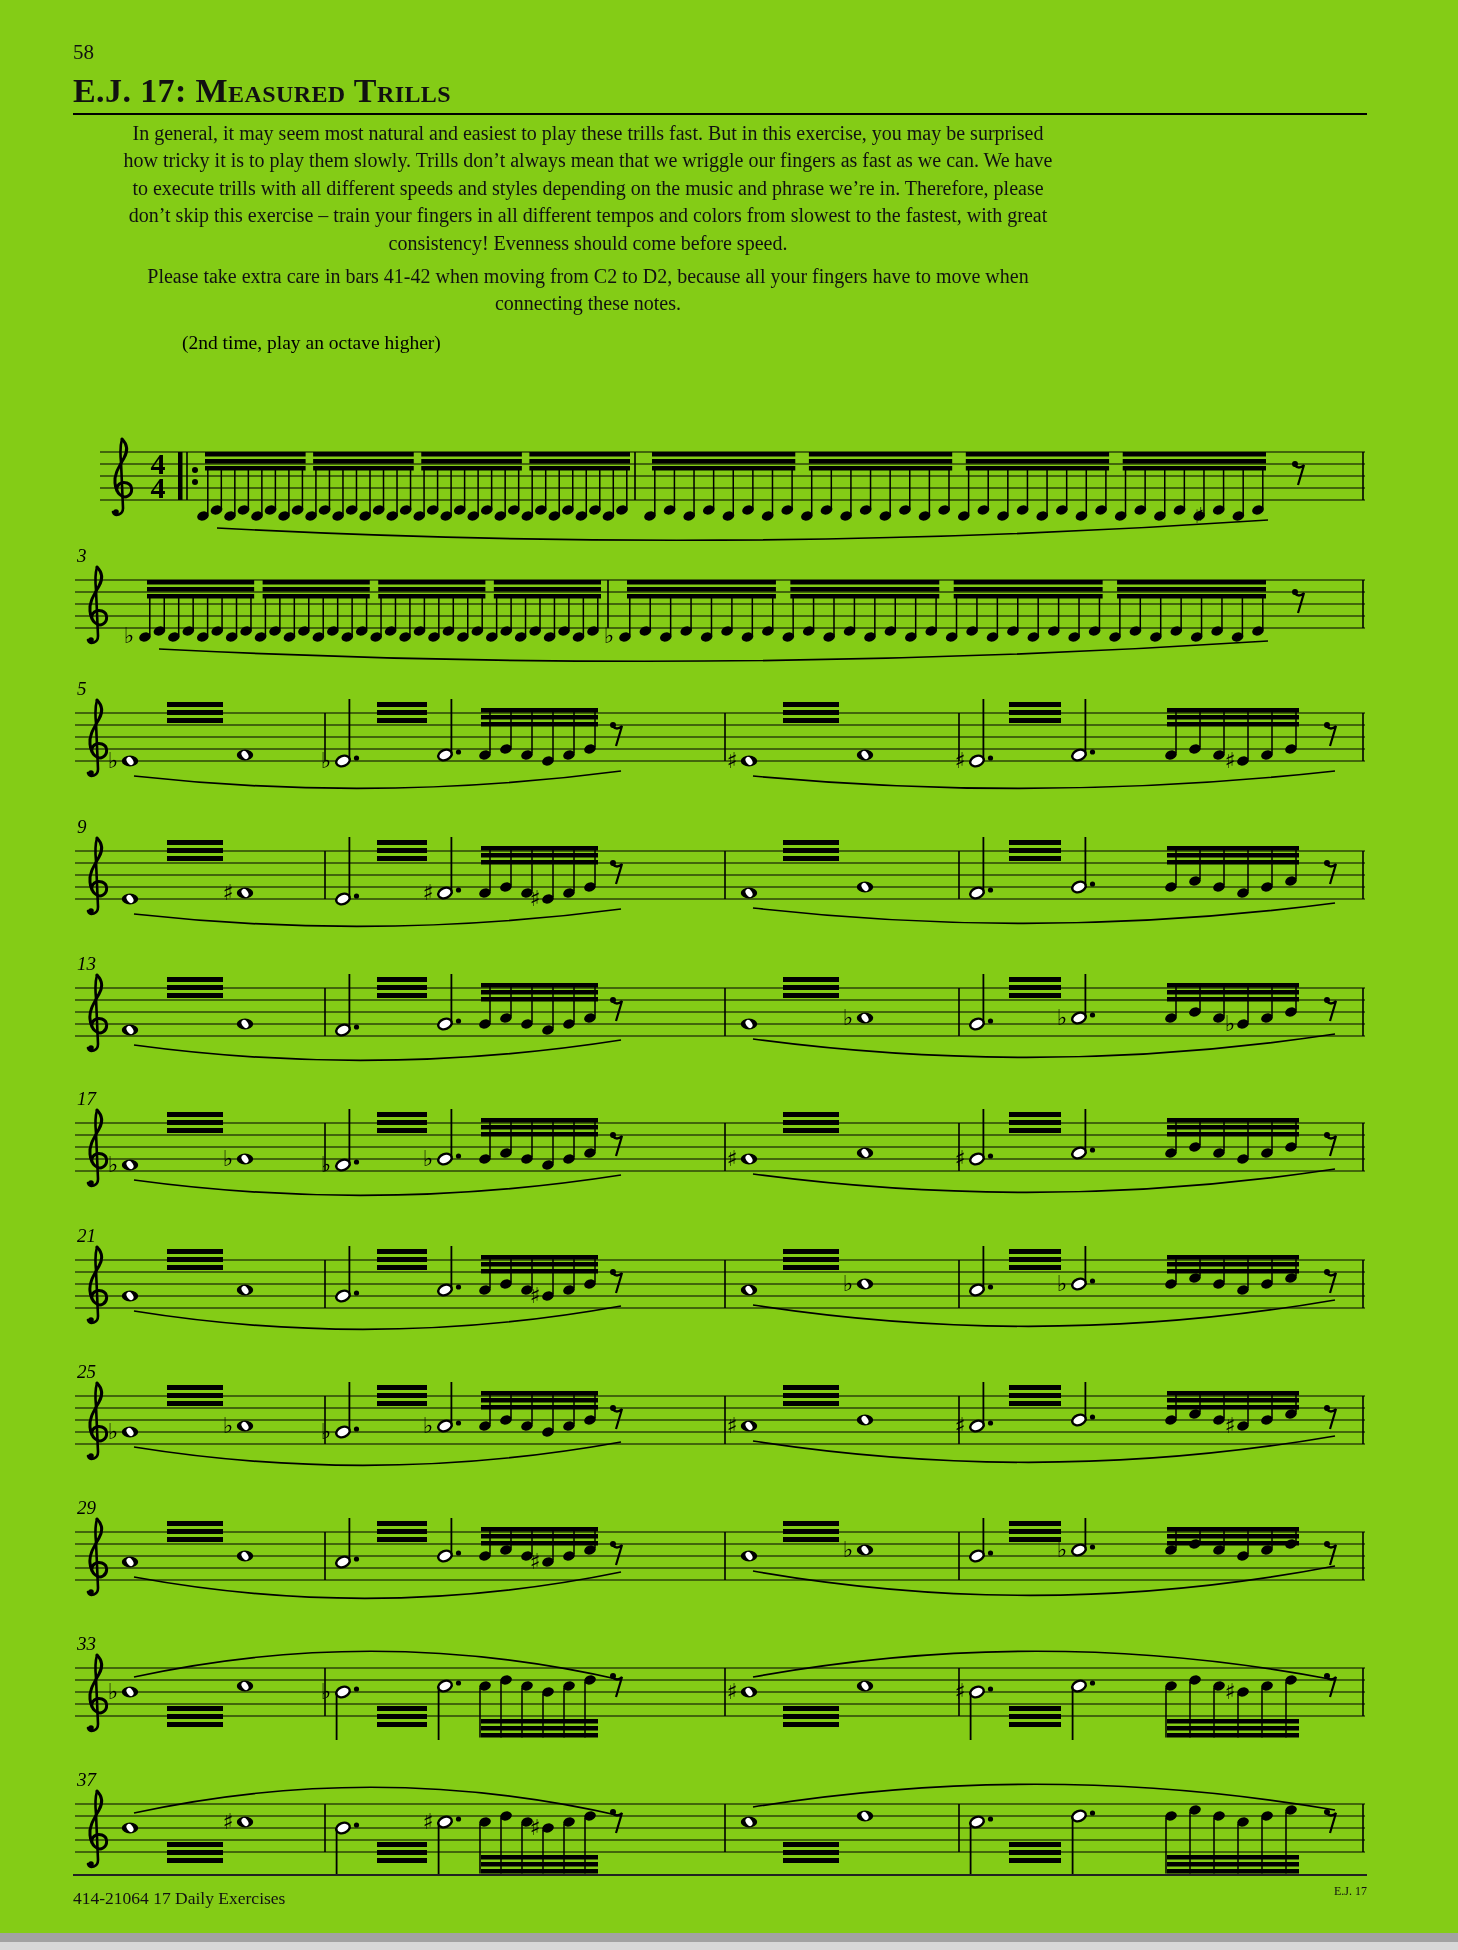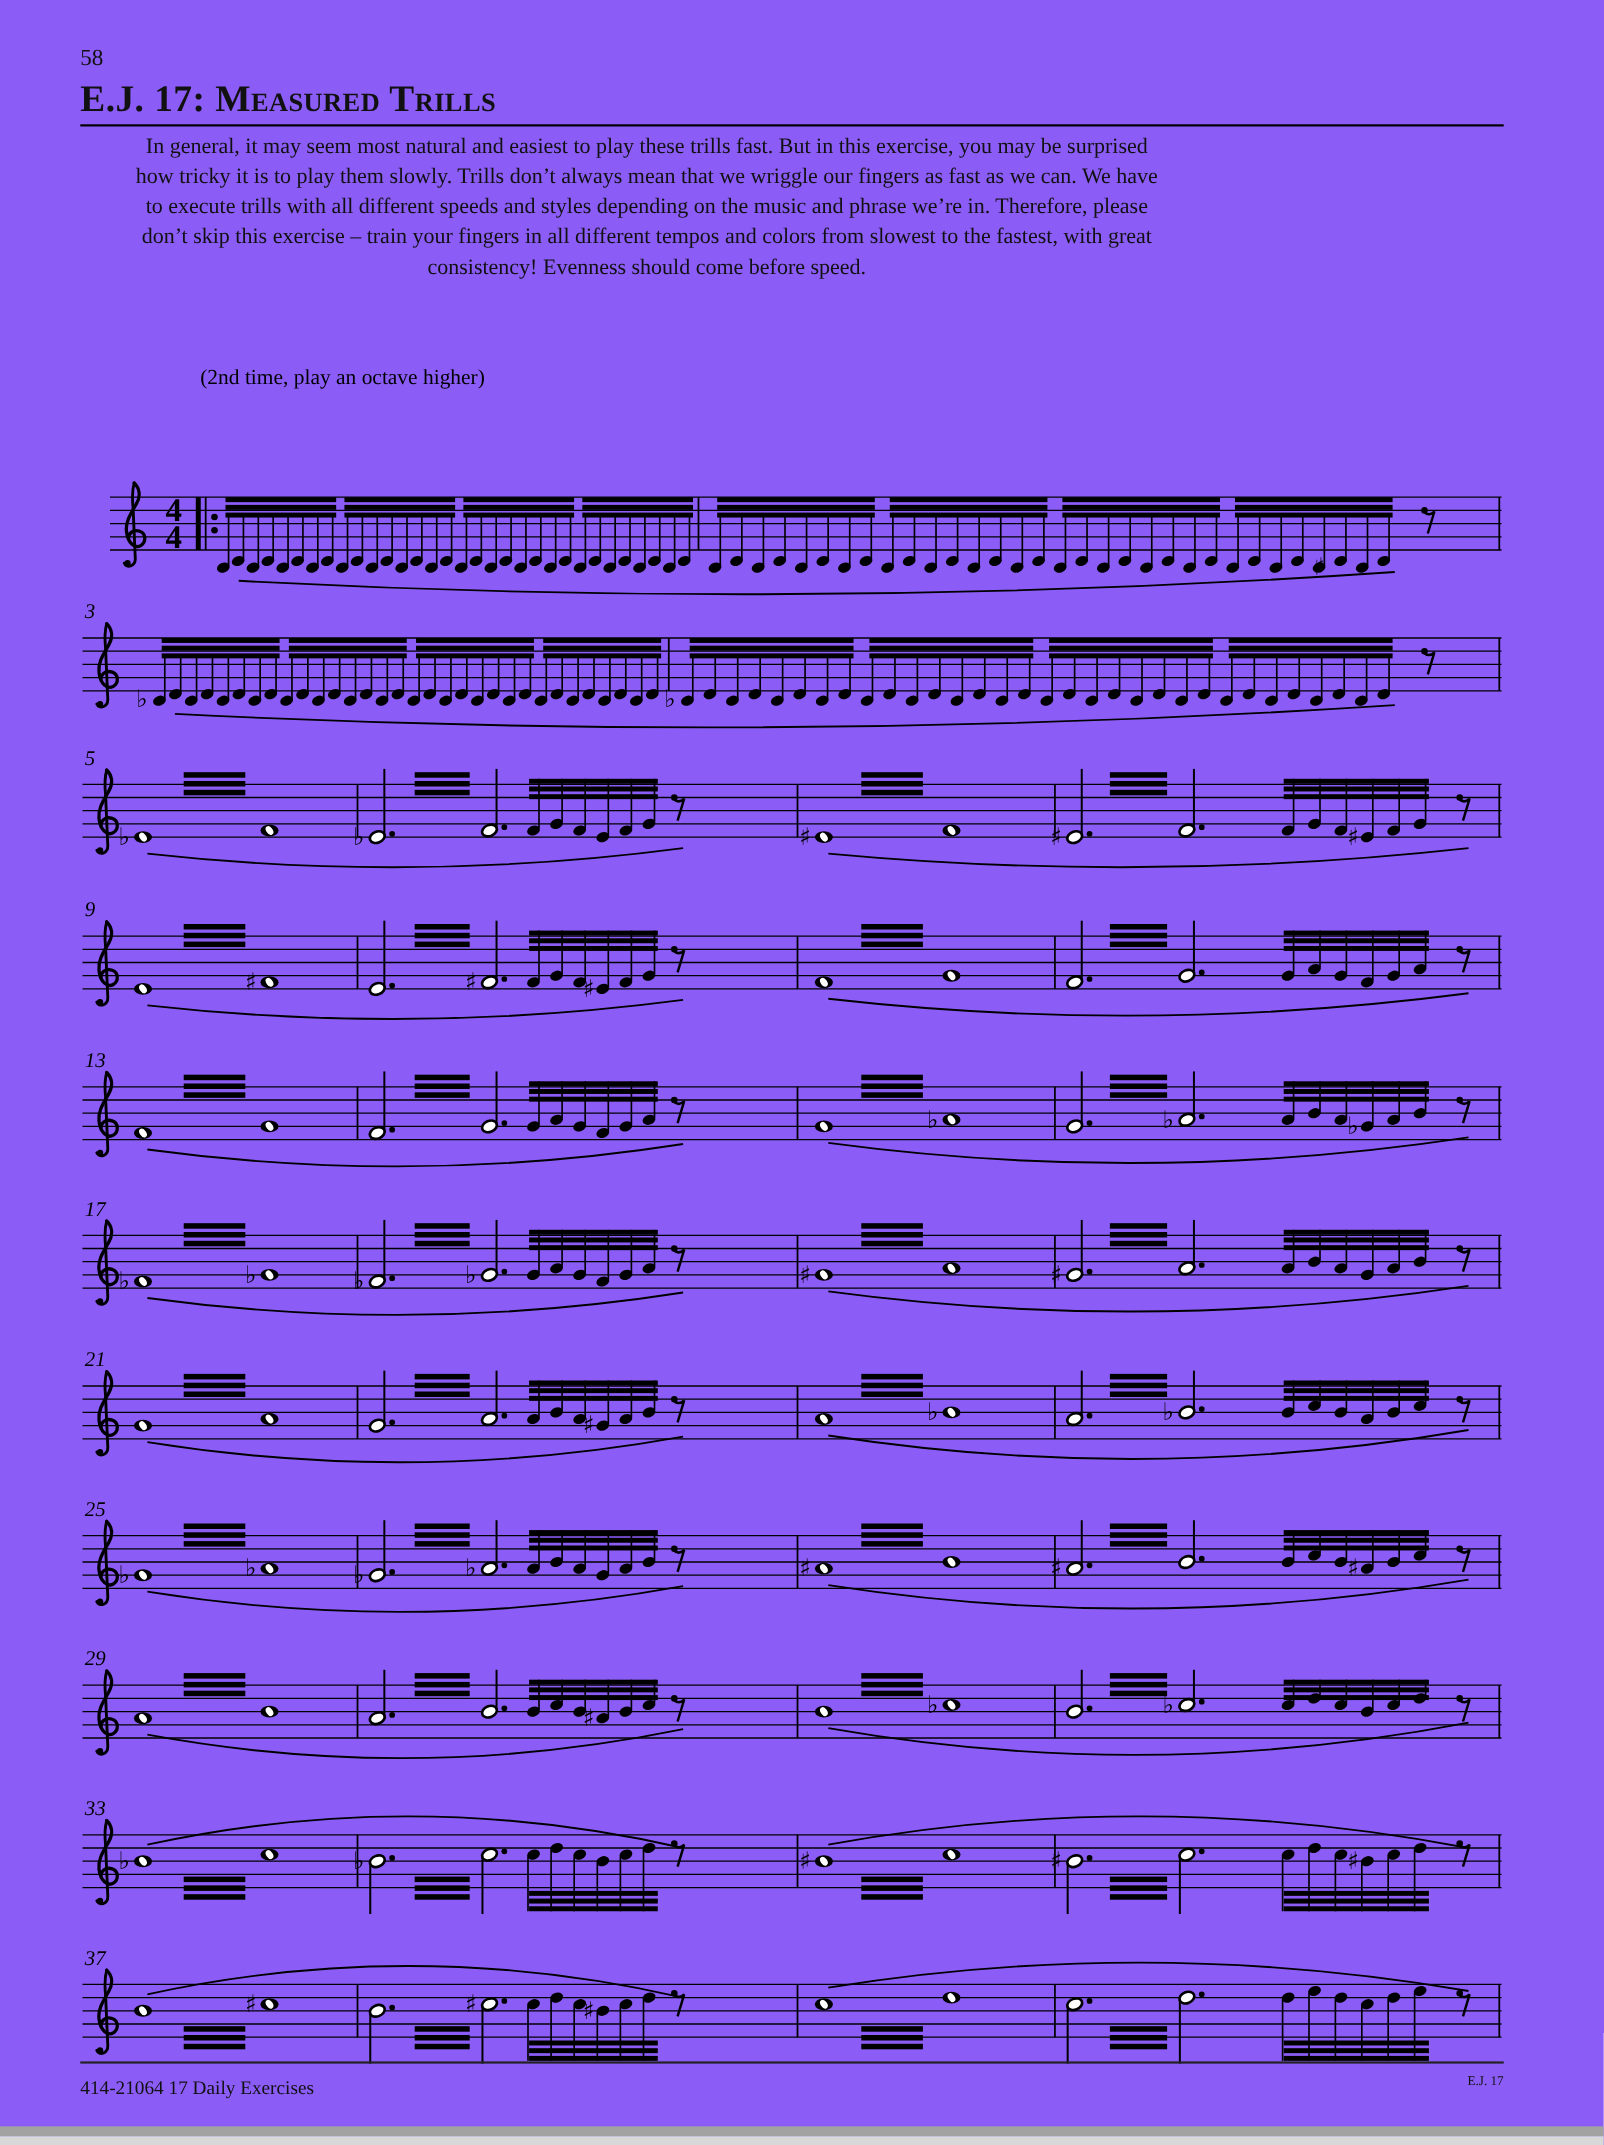--- a/index.html
+++ b/index.html
@@ -1,16 +1,16 @@
 <!DOCTYPE html>
 <html><head>
 <meta charset="utf-8">
 <style>
   html,body{margin:0;padding:0;background:#ffffff;}
-  .page{position:relative;width:1458px;height:1950px;background:#8b5cf6;overflow:hidden;
+  .page{position:relative;width:1458px;height:1950px;background:#84cc16;overflow:hidden;
         font-family:"Liberation Serif",serif;color:#111;}
   .page-number{position:absolute;left:73px;top:40px;font-size:21px;}
   .page-title{position:absolute;left:73px;top:72px;font-size:34px;font-weight:700;
         font-variant:small-caps;letter-spacing:.4px;}
   .title-rule{position:absolute;left:73px;top:113px;width:1294px;height:2px;background:#000;}
   .para{position:absolute;left:73px;width:1030px;font-size:20px;line-height:27.4px;
         white-space:pre-line;text-align:center;}
   .p1{top:120px;}
   .p2{top:263px;}
   .footer-rule{position:absolute;left:73px;top:1874px;width:1294px;height:2px;background:#222;}
@@ -25,20 +25,22 @@
 
 <div class="page">
   <div class="page-number">58</div>
   <div class="page-title">E.J. 17: Measured Trills</div>
   <div class="title-rule"></div>
   <div class="para p1">In general, it may seem most natural and easiest to play these trills fast. But in this exercise, you may be surprised
 how tricky it is to play them slowly. Trills don’t always mean that we wriggle our fingers as fast as we can. We have
 to execute trills with all different speeds and styles depending on the music and phrase we’re in. Therefore, please
 don’t skip this exercise – train your fingers in all different tempos and colors from slowest to the fastest, with great
 consistency! Evenness should come before speed.</div>
+  <div class="para p2">Please take extra care in bars 41-42 when moving from C2 to D2, because all your fingers have to move when
+connecting these notes.</div>
 
   <svg id="score" width="1458" height="1950" viewBox="0 0 1458 1950">
       <g>
         <line x1="100" y1="452" x2="1365" y2="452" stroke="#000" stroke-width="1.2"></line>
         <line x1="100" y1="464" x2="1365" y2="464" stroke="#000" stroke-width="1.2"></line>
         <line x1="100" y1="476" x2="1365" y2="476" stroke="#000" stroke-width="1.2"></line>
         <line x1="100" y1="488" x2="1365" y2="488" stroke="#000" stroke-width="1.2"></line>
         <line x1="100" y1="500" x2="1365" y2="500" stroke="#000" stroke-width="1.2"></line>
         <g transform="translate(108,452)">
           <path d="M14,-13 C19,-8 20,-1 16,6 C11,15 6,22 7,31 C8,42 15,47 20,44 C25,41 25,33 19,31 C13,29 8,33 9,39" fill="none" stroke="#000" stroke-width="3" stroke-linecap="round"></path>

